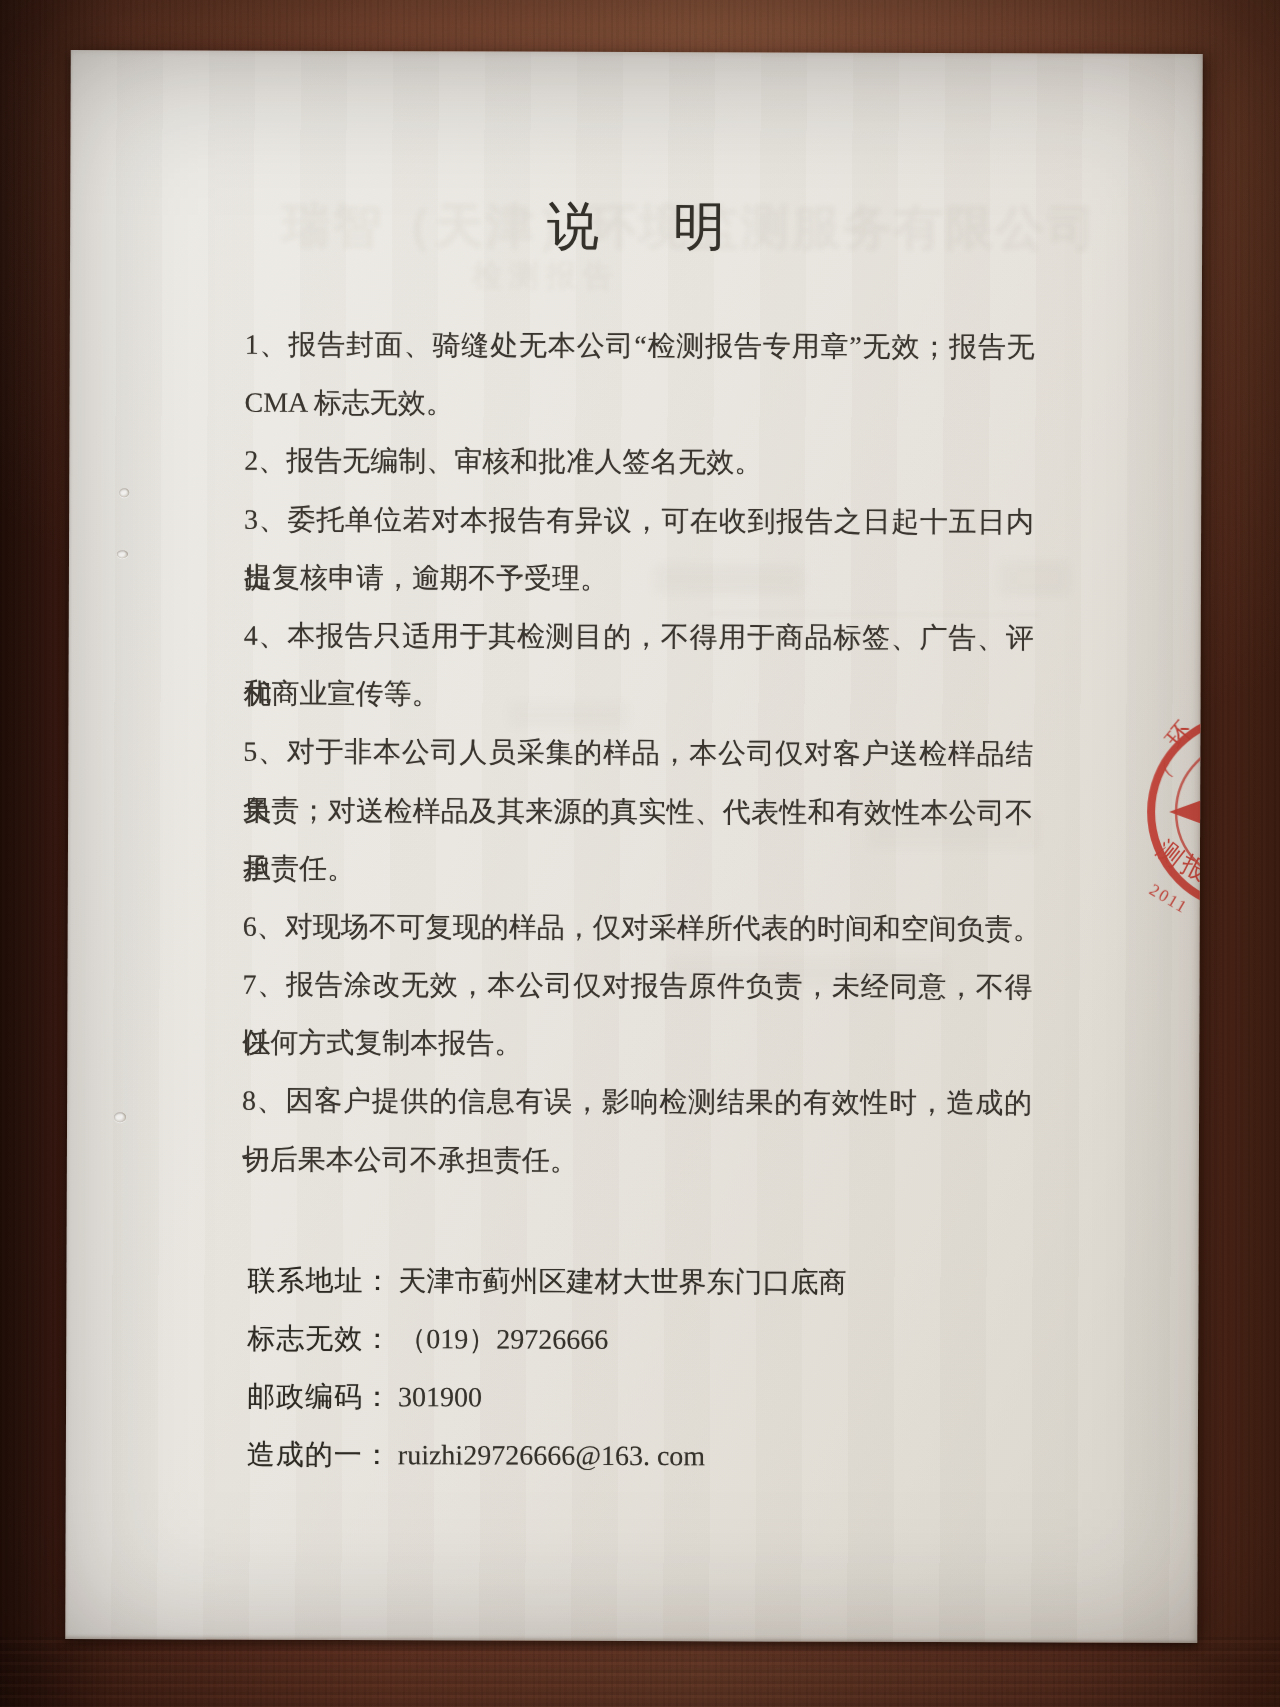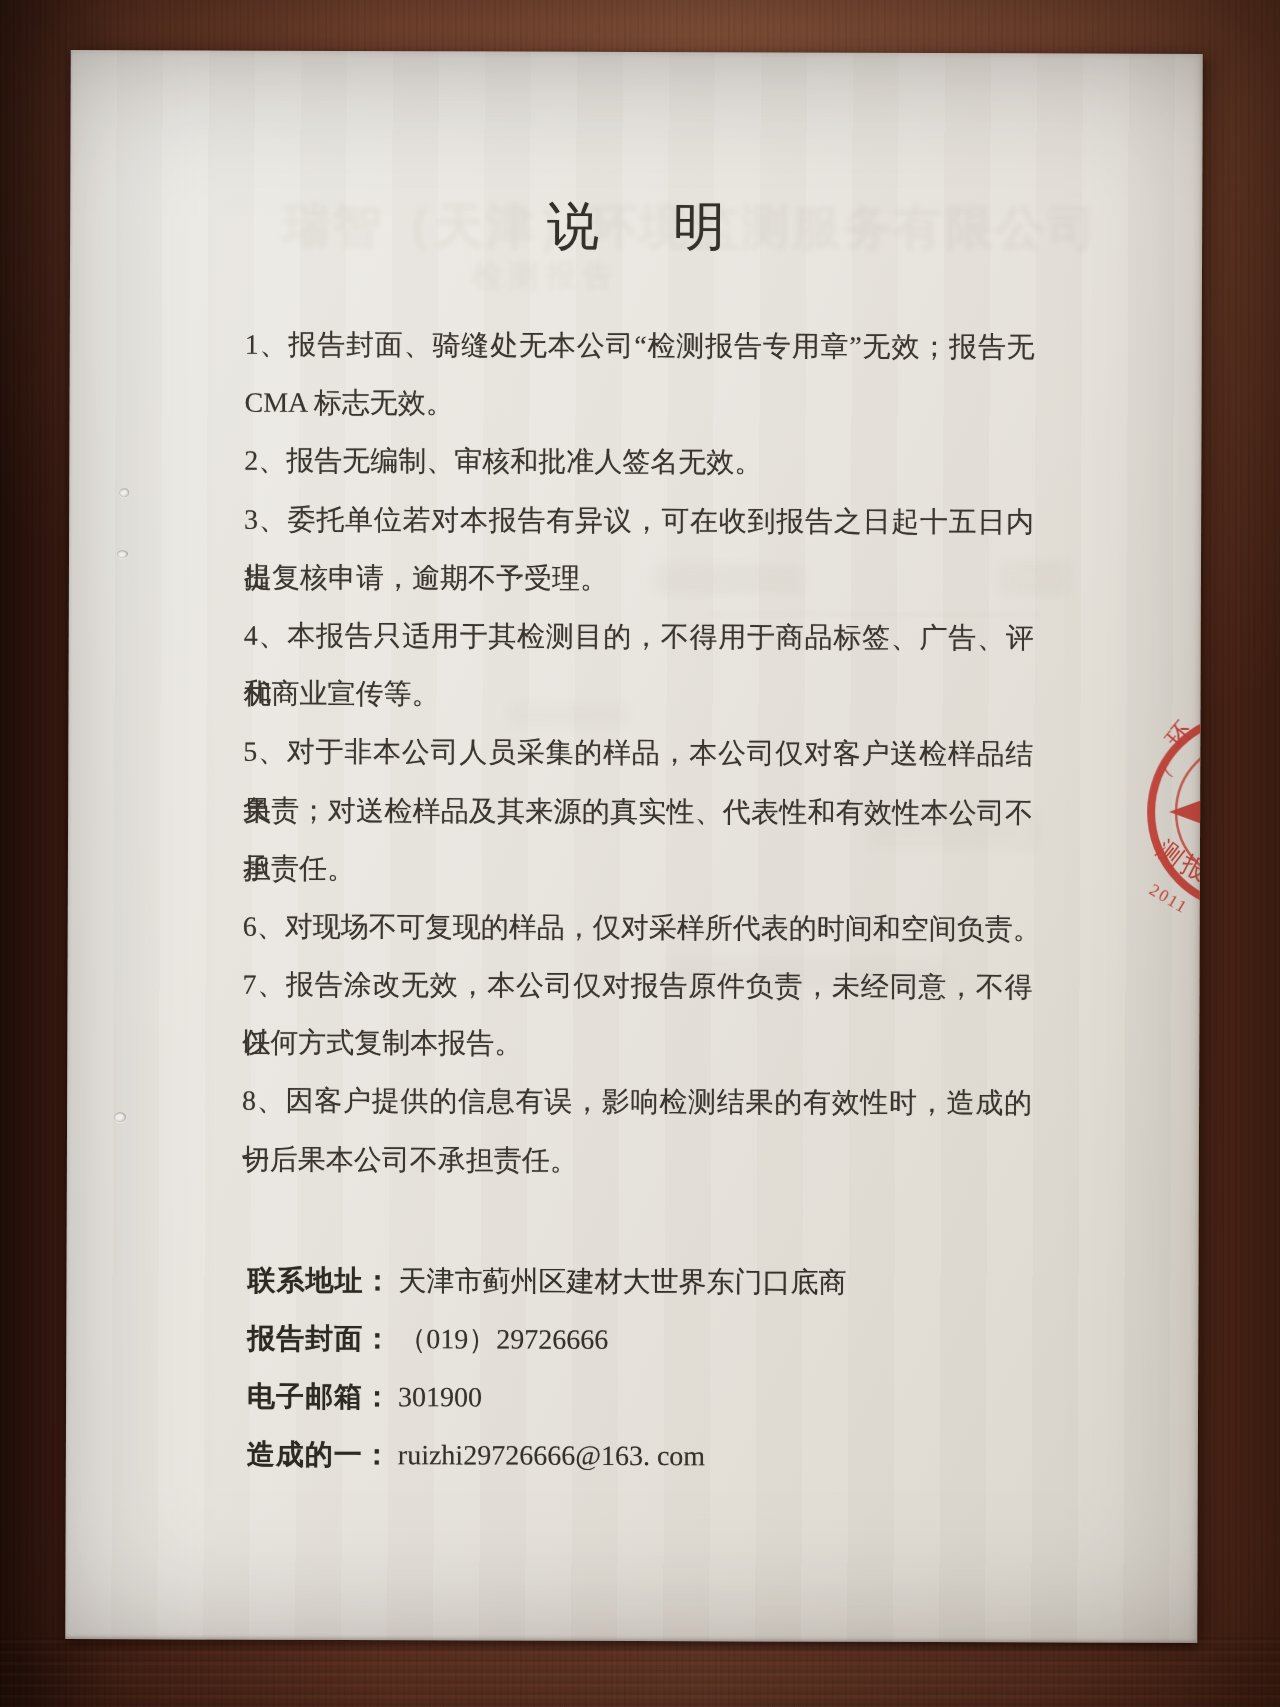--- a/index.html
+++ b/index.html
@@ -87,21 +87,21 @@
   .line{height:58.2px;line-height:58.2px;white-space:nowrap;text-align:left;}
   .line.j{white-space:normal;text-align:justify;text-align-last:justify;}
   .contact{
     position:absolute;left:181px;top:1201px;width:860px;
     font-size:28px;color:#35312b;
     text-shadow:0 0 1px rgba(53,49,43,.4);
   }
   .crow{height:58px;line-height:58px;white-space:nowrap;}
   .clabel{
     font-family:"Liberation Sans","DejaVu Sans",sans-serif;
-    font-weight:bold;color:#2d2a24;letter-spacing:1px;text-align:right;
+    font-weight:normal;color:#2d2a24;letter-spacing:1px;text-align:right;
   }
   .cvalue{margin-left:6px;}
   
   .stamp{position:absolute;left:1060px;top:640px;opacity:.92;filter:blur(.35px);}
 </style>
 </head>
 <body>
 
 <div class="wood"></div>
 <div class="wood-grain"></div>
@@ -140,22 +140,22 @@
       <div class="line">担责任。</div>
       <div class="line">6、对现场不可复现的样品，仅对采样所代表的时间和空间负责。</div>
       <div class="line j">7、报告涂改无效，本公司仅对报告原件负责，未经同意，不得以</div>
       <div class="line">任何方式复制本报告。</div>
       <div class="line j">8、因客户提供的信息有误，影响检测结果的有效性时，造成的一</div>
       <div class="line">切后果本公司不承担责任。</div>
     </div>
 
   <div class="contact">
       <div class="crow"><span class="clabel">联系地址：</span><span class="cvalue">天津市蓟州区建材大世界东门口底商</span></div>
-      <div class="crow"><span class="clabel">报告封面：</span><span class="cvalue">（019）29726666</span></div>
-      <div class="crow"><span class="clabel">电子邮箱：</span><span class="cvalue">301900</span></div>
+      <div class="crow"><span class="clabel">标志无效：</span><span class="cvalue">（019）29726666</span></div>
+      <div class="crow"><span class="clabel">邮政编码：</span><span class="cvalue">301900</span></div>
       <div class="crow"><span class="clabel">造成的一：</span><span class="cvalue">ruizhi29726666@163. com</span></div>
     </div>
 
   <svg class="stamp" width="150" height="260" viewBox="0 0 150 260">
     <g fill="#c4372c" stroke="#c4372c">
       <circle cx="119" cy="118" r="96" fill="none" stroke-width="8" opacity=".95"></circle>
       <circle cx="119" cy="118" r="71" fill="none" stroke-width="2.5" opacity=".8"></circle>
       <path stroke="none" opacity=".95" d="M41,118 L93.1,99.2 L94.9,43.8 L128.9,87.6 L182.1,72.2 L151,118 L182.1,163.8 L128.9,148.4 L94.9,192.2 L93.1,136.8 Z"></path>
       <text x="40" y="52" font-size="25" stroke="none" transform="rotate(-50 49 44)">环</text>
       <text x="24" y="86" font-size="21" stroke="none" opacity=".85" transform="rotate(-28 30 80)">（</text>

